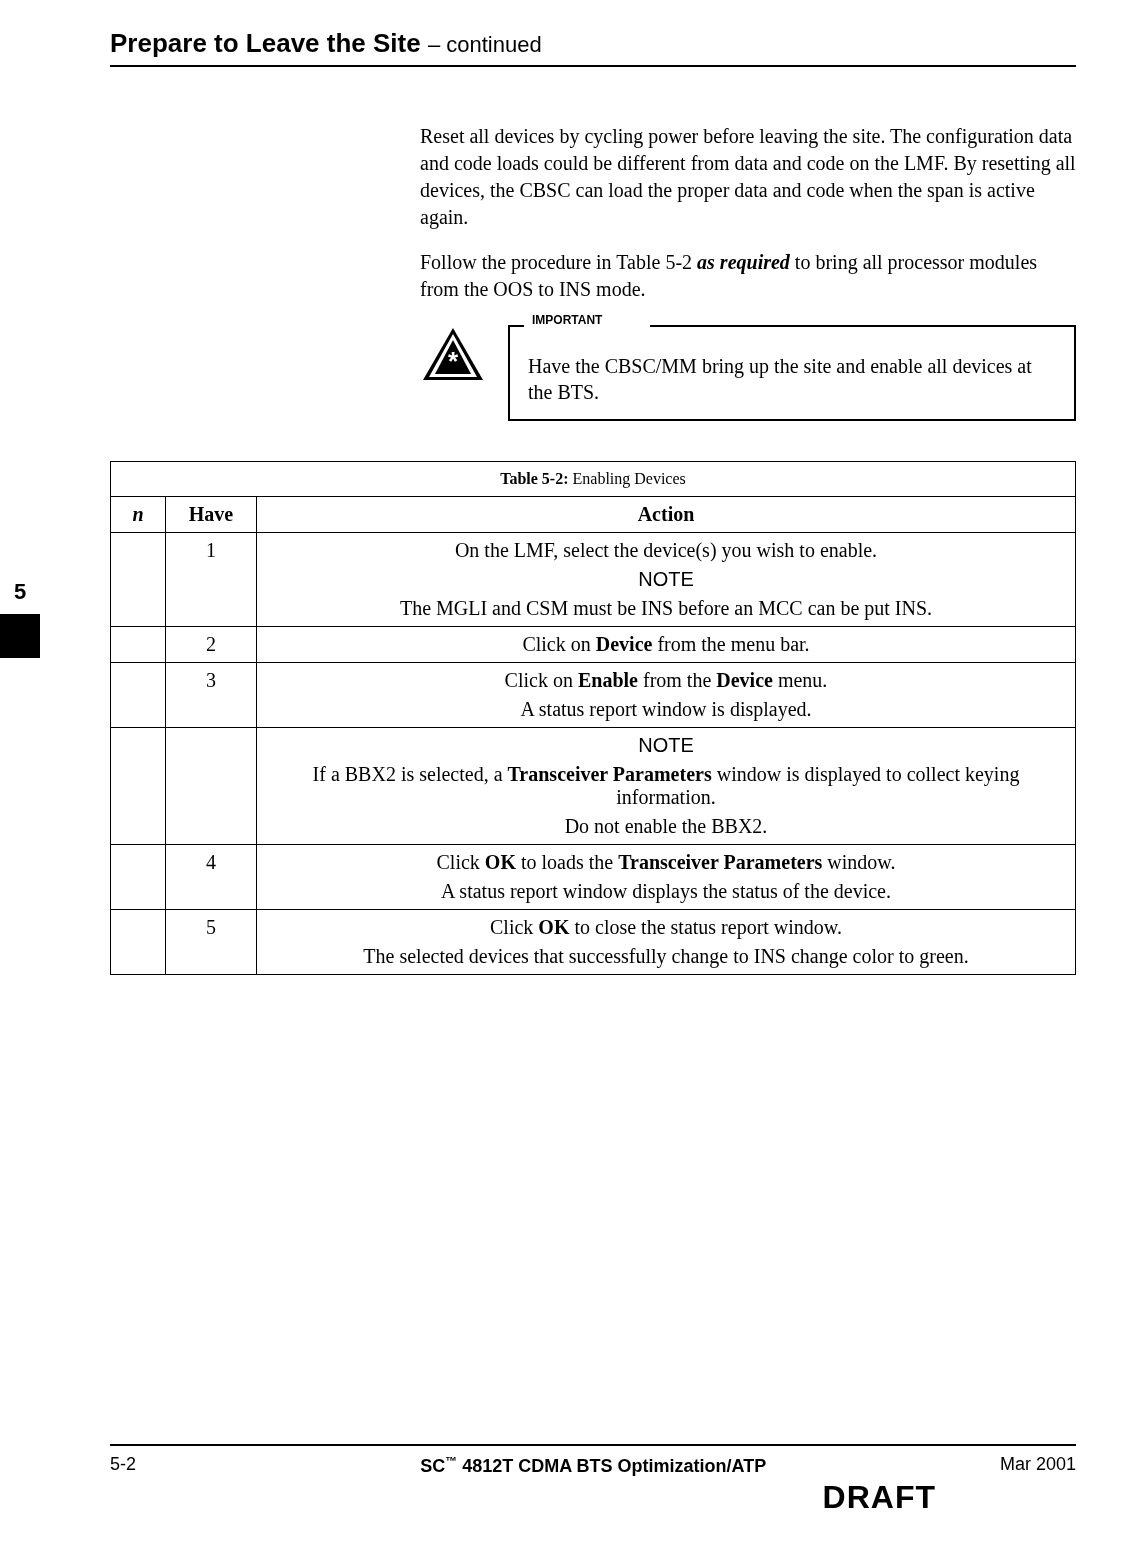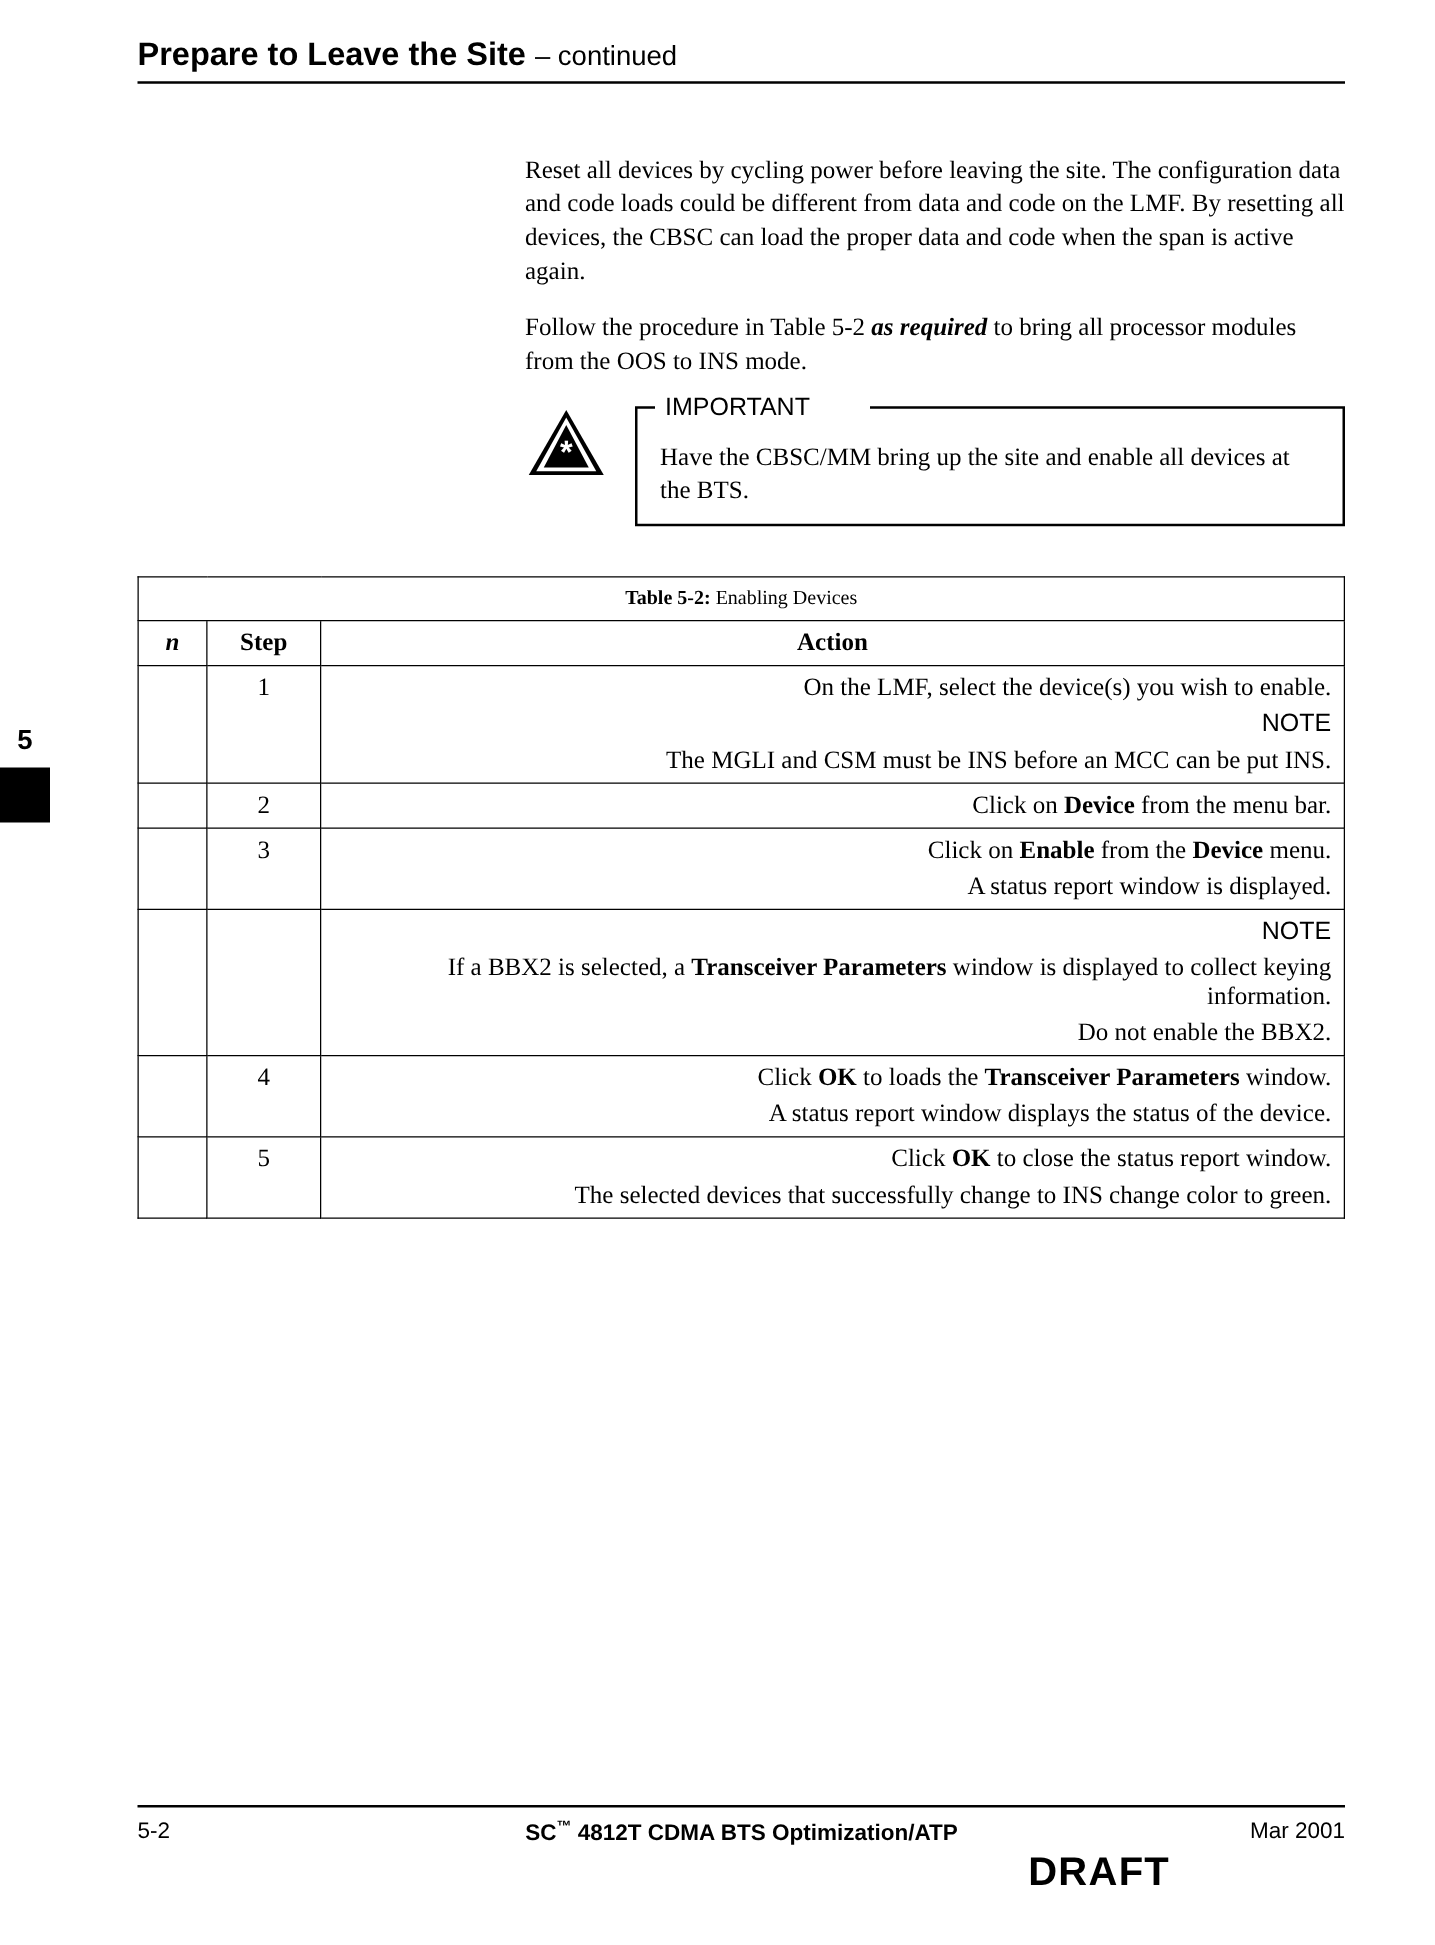--- a/index.html
+++ b/index.html
@@ -68,39 +68,39 @@
     font-size: 20px;
     line-height: 1.3;
   }
   .important-label {
     position: absolute;
     top: -14px;
     left: 14px;
     background: #fff;
     padding: 0 8px;
     font-family: Arial, Helvetica, sans-serif;
-    font-weight: 400;
-    font-size: 20px;
+    font-weight: 700;
+    font-size: 12px;
   }
   .important-label::after {
     content: "";
     display: inline-block;
     width: 40px;
   }
 
   table.proc {
     width: 100%;
     border-collapse: collapse;
     font-size: 20px;
   }
   table.proc th, table.proc td {
     border: 1.5px solid #000;
     padding: 6px 10px;
     vertical-align: top;
-    text-align: right;
+    text-align: center;
   }
   table.proc .title-row td {
     text-align: center;
     font-size: 16px;
     padding: 8px 10px;
   }
   table.proc .title-row .tbold {
     font-weight: 700;
   }
   table.proc th {
@@ -227,21 +227,21 @@
 
   <table class="proc">
     <tbody>
         <tr class="title-row">
       <td colspan="3">
         <span class="tbold">Table 5-2:</span><span> Enabling Devices</span>
       </td>
     </tr>
     <tr>
       <th class="check">n</th>
-      <th class="step">Step</th>
+      <th class="step">Have</th>
       <th>Action</th>
     </tr>
 
     <tr>
       <td class="check"></td>
       <td class="step">1</td>
       <td class="action">
         <p>On the LMF, select the device(s) you wish to enable.</p>
         <p class="note-label">NOTE</p>
         <p>The MGLI and CSM must be INS before an MCC can be put INS.</p>

